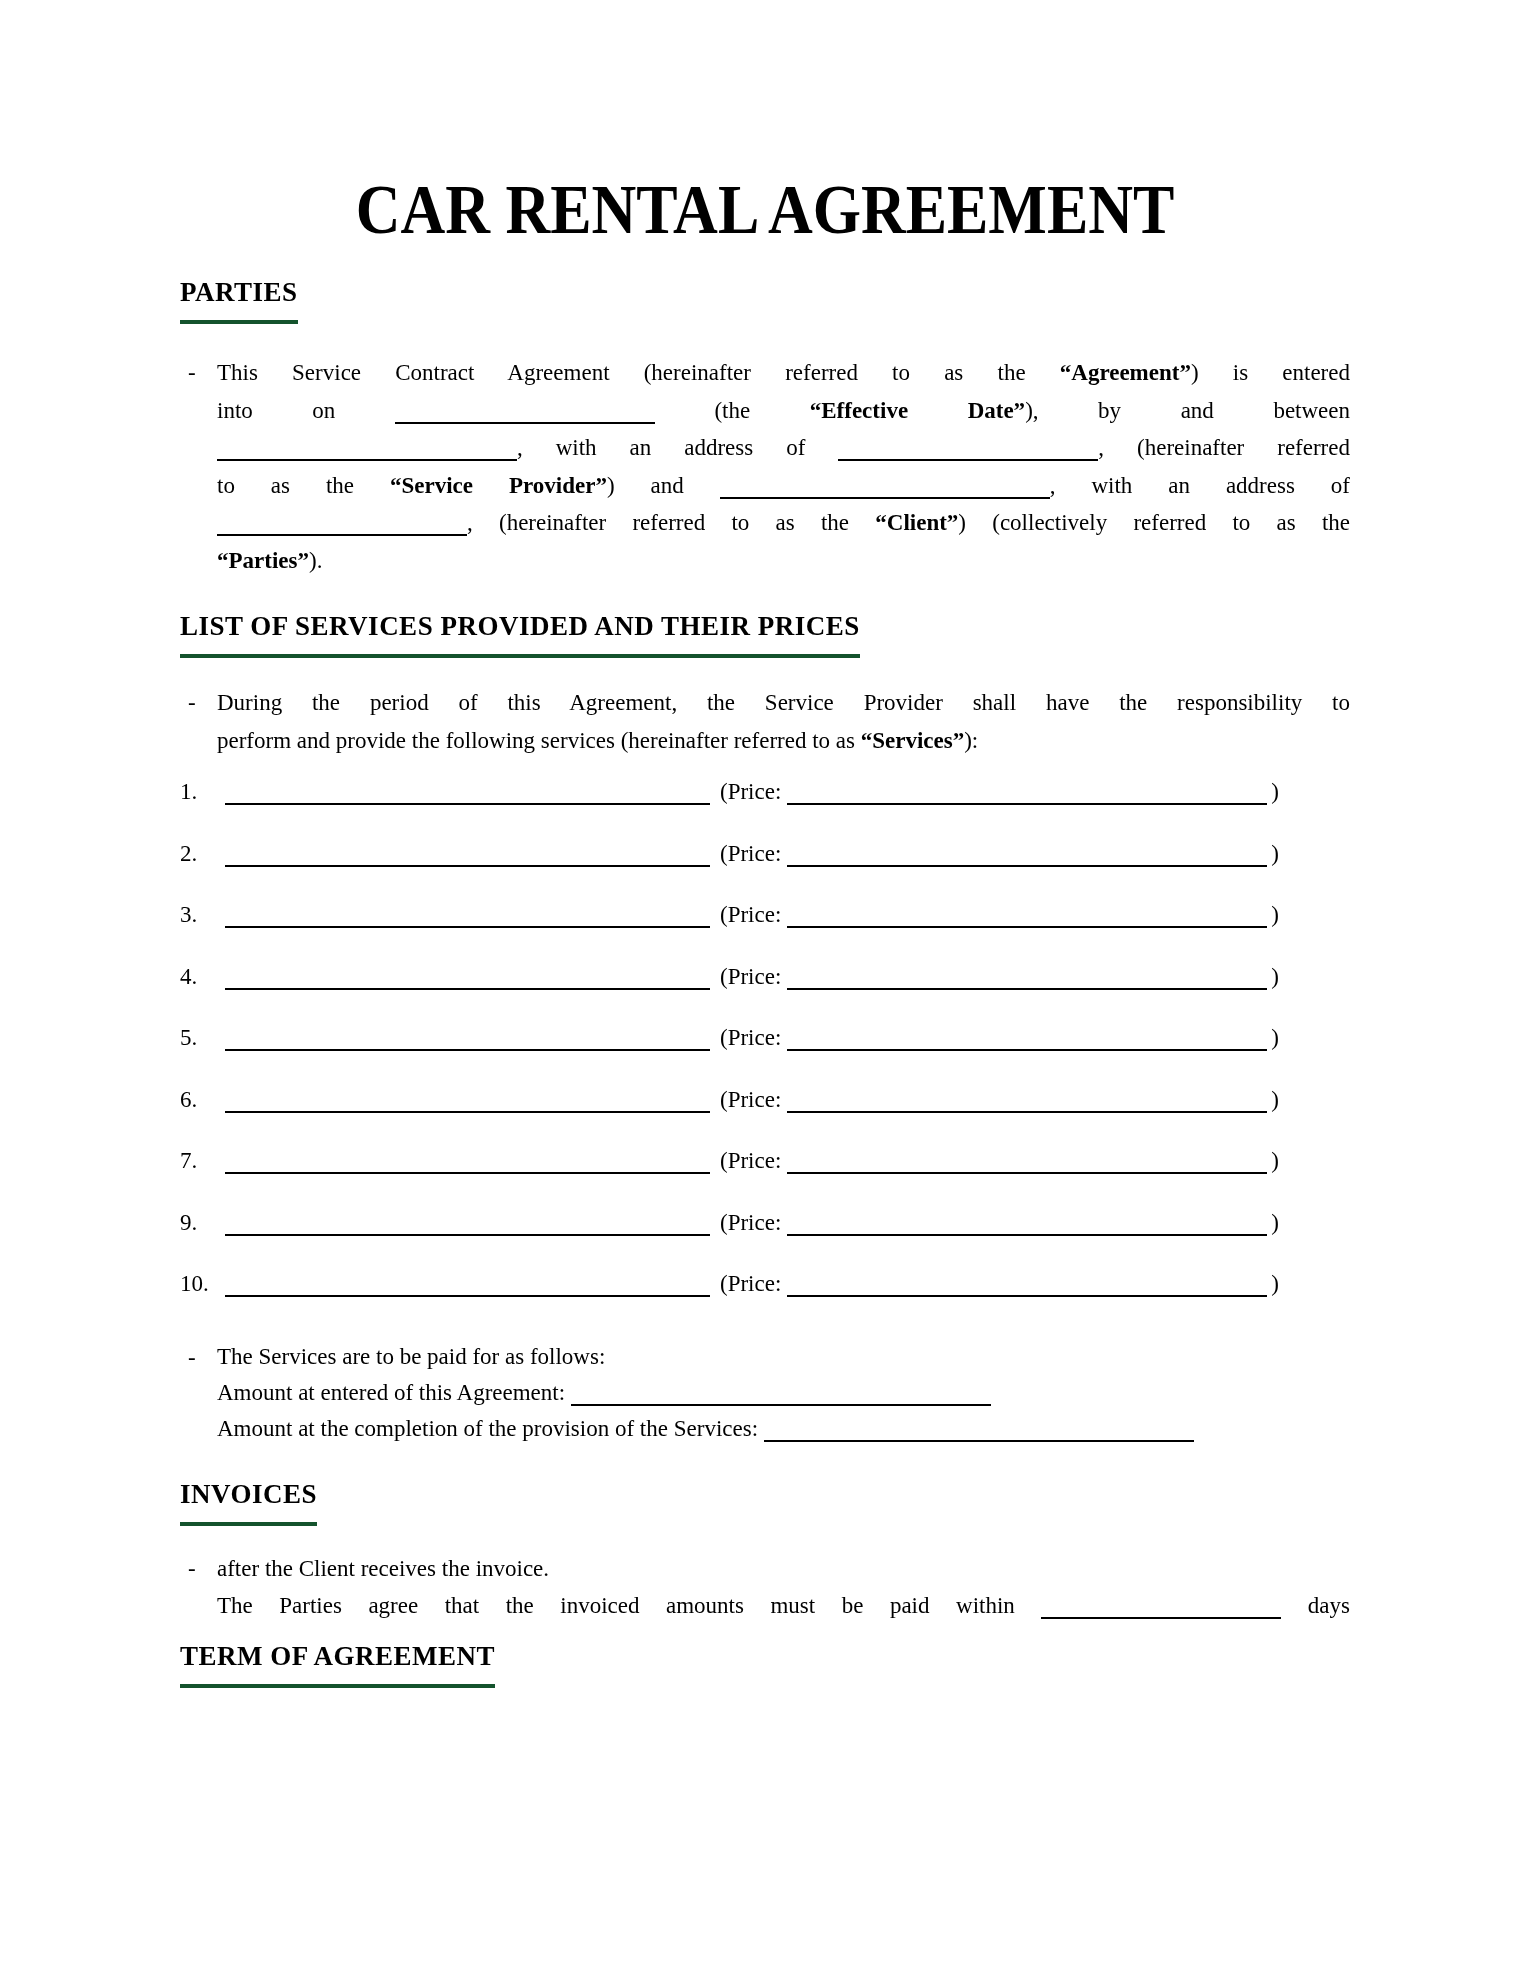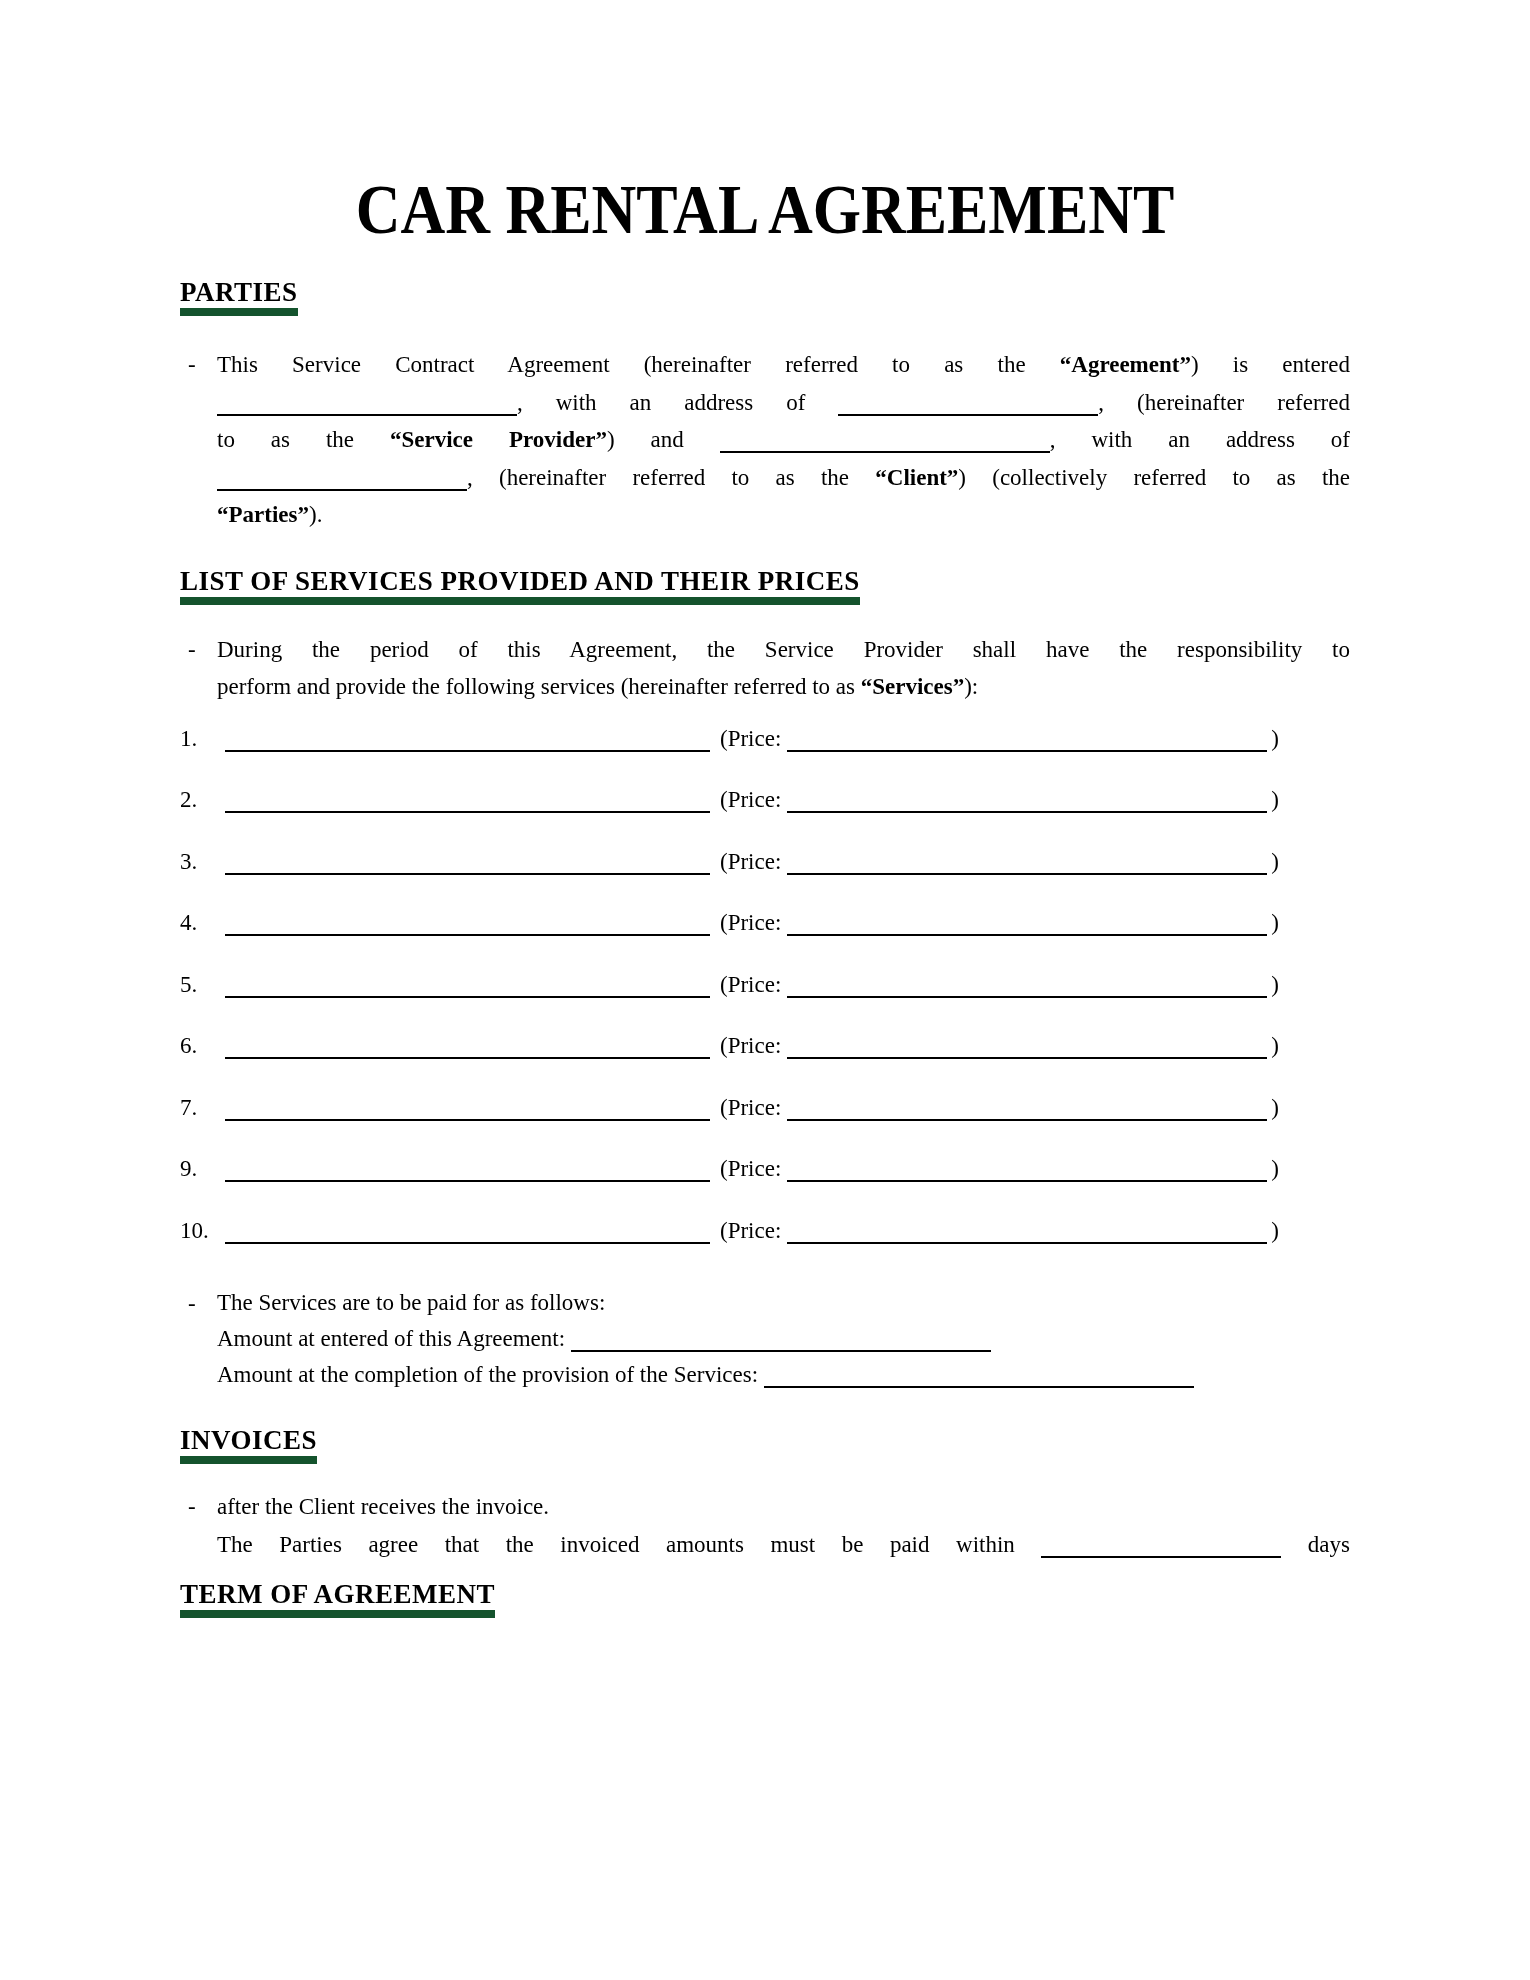--- a/index.html
+++ b/index.html
@@ -16,21 +16,21 @@
   .title {
     margin: 0; text-align: center;
     font-size: 62px; line-height: 80px; font-weight: 700;
     transform: scaleY(1.12); transform-origin: 50% 0;
     white-space: nowrap;
   }
   .heading {
     display: table; margin: 32px 0 0 0;
     font-size: 27px; line-height: 31px; font-weight: 700;
     letter-spacing: 0.5px;
-    border-bottom: 8px solid #14532d; padding-bottom: 0;
+    border-bottom: 4px solid #14532d; padding-bottom: 12px;
     white-space: nowrap;
   }
   .heading.term { margin-top: 16px; }
   .bullet-para { display: flex; margin-top: 30px; }
   .bullet-para.intro { margin-top: 26px; }
   .bullet-para.inv { margin-top: 24px; }
   .bullet-para.pay { margin-top: 36px; }
   .dash { flex: none; width: 37px; padding-left: 8px; box-sizing: border-box; }
   .para { flex: 1; min-width: 0; }
   .line { text-align: justify; }
@@ -53,20 +53,21 @@
 
 <div class="page">
 
   <h1 class="title">CAR RENTAL AGREEMENT</h1>
 
   <h2 class="heading">PARTIES</h2>
   <div class="bullet-para">
     <span class="dash">-</span>
     <div class="para">
         <div class="line just"><span>This Service Contract Agreement (hereinafter referred to as the </span><b>“Agreement”</b><span>) is entered</span></div>
+        <div class="line just"><span>into on </span><span class="blank" style="width: 260px;"></span><span> (the </span><b>“Effective Date”</b><span>), by and between</span></div>
         <div class="line just"><span class="blank" style="width: 300px;"></span><span>, with an address of </span><span class="blank" style="width: 260px;"></span><span>, (hereinafter referred</span></div>
         <div class="line just"><span>to as the </span><b>“Service Provider”</b><span>) and </span><span class="blank" style="width: 330px;"></span><span>, with an address of</span></div>
         <div class="line just"><span class="blank" style="width: 250px;"></span><span>, (hereinafter referred to as the </span><b>“Client”</b><span>) (collectively referred to as the</span></div>
         <div class="line"><b>“Parties”</b><span>).</span></div>
       </div>
   </div>
 
   <h2 class="heading">LIST OF SERVICES PROVIDED AND THEIR PRICES</h2>
   <div class="bullet-para intro">
     <span class="dash">-</span>

